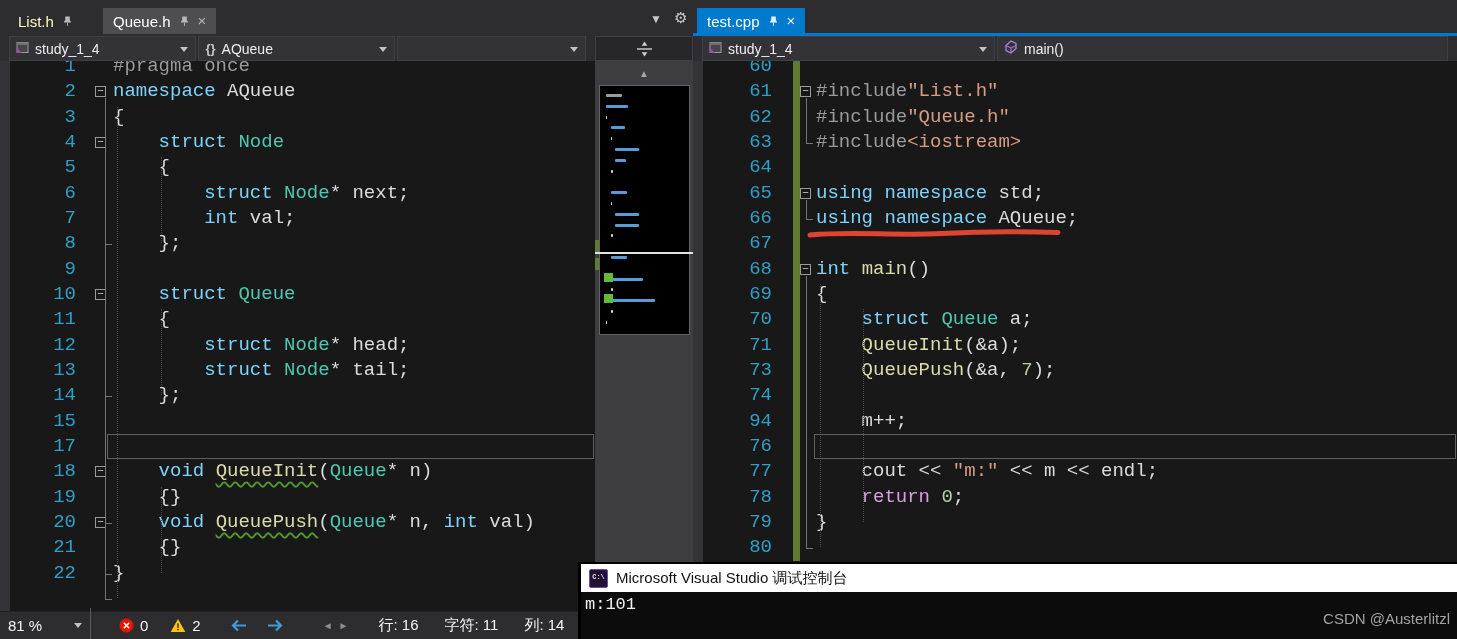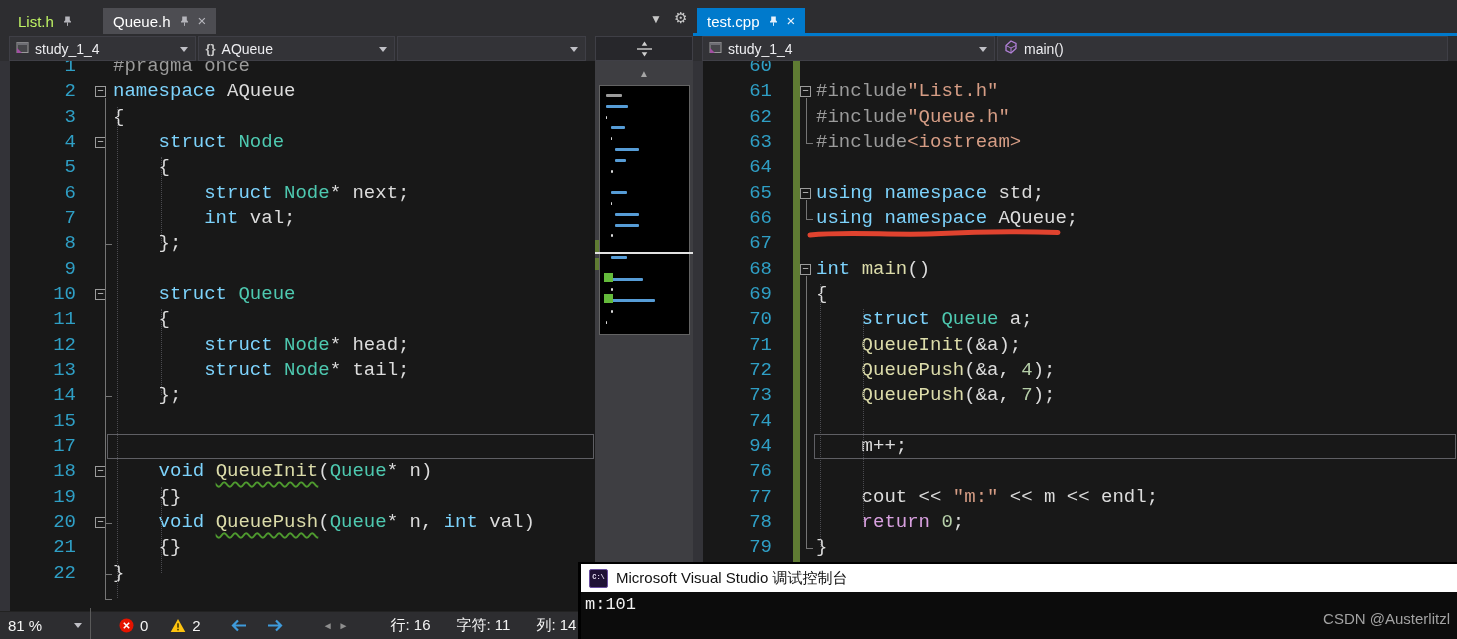--- a/index.html
+++ b/index.html
@@ -11,21 +11,21 @@
   #app{position:absolute;inset:0}
 
   
   .group{position:absolute;top:0;bottom:27px;overflow:hidden}
   #left-group{left:0;width:595px}
   #right-group{left:693px;width:764px}
 
   .tabs-row{height:36px;position:relative;background:#2D2D30}
   #right-group .tabs-row::after{content:"";position:absolute;left:0;right:0;bottom:0;height:3px;background:var(--accent)}
   .tab{position:absolute;top:8px;height:26px;display:flex;align-items:center;gap:8px;
-       padding:0 10px;font-size:15px;color:#bef264;cursor:default;white-space:nowrap}
+       padding:0 10px;font-size:15px;color:#fef9c3;cursor:default;white-space:nowrap}
   .tab .pin,.tab .close{color:#B6B6BC;display:flex;align-items:center}
   .tab.sel-unfocused{background:#4D4D52;color:#FFFFFF}
   .tab.active{background:var(--accent);color:#FFFFFF}
   .tab.active .pin,.tab.active .close{color:#E8F2FB}
   .close{font-size:15px;line-height:14px}
 
   .strip-btn{position:absolute;top:12px;color:#C8C8C8;font-size:12px;z-index:3}
 
   .navbar{height:25px;display:flex;gap:2px;padding:0 9px;align-items:stretch;background:#2D2D30}
   .combo{background:#333337;border:1px solid #3F3F46;display:flex;align-items:center;gap:6px;
@@ -468,27 +468,20 @@
             <div class="ct"><span class="tok-pl">    </span><span class="tok-kw">struct</span><span class="tok-type"> Queue</span><span class="tok-pl"> a;</span></div>
           </div>
           <div class="crow">
             <div class="ln">71</div>
             <div class="lngap"></div>
             <div class="chg on"></div>
             <div class="fold"></div>
             <div class="ct"><span class="tok-pl">    </span><span class="tok-fn">QueueInit</span><span class="tok-pl">(&amp;a);</span></div>
           </div>
           <div class="crow">
-            <div class="ln">72</div>
-            <div class="lngap"></div>
-            <div class="chg on"></div>
-            <div class="fold"></div>
-            <div class="ct"><span class="tok-pl">    </span><span class="tok-fn">QueuePush</span><span class="tok-pl">(&amp;a, </span><span class="tok-num">4</span><span class="tok-pl">);</span></div>
-          </div>
-          <div class="crow">
             <div class="ln">73</div>
             <div class="lngap"></div>
             <div class="chg on"></div>
             <div class="fold"></div>
             <div class="ct"><span class="tok-pl">    </span><span class="tok-fn">QueuePush</span><span class="tok-pl">(&amp;a, </span><span class="tok-num">7</span><span class="tok-pl">);</span></div>
           </div>
           <div class="crow">
             <div class="ln">74</div>
             <div class="lngap"></div>
             <div class="chg on"></div>
@@ -586,18 +579,18 @@
         <path d="M2 7.5h13M7 2.5l-5 5 5 5" stroke="#3F9BDB" stroke-width="2.2" fill="none"></path>
       </svg>
     </div>
     <div class="sb-item" style="margin-left:18px">
       <svg width="17" height="15" viewBox="0 0 17 15">
         <path d="M15 7.5H2M10 2.5l5 5-5 5" stroke="#3F9BDB" stroke-width="2.2" fill="none"></path>
       </svg>
     </div>
     <span class="sb-chev" style="margin-left:40px">◄</span>
     <span class="sb-chev" style="margin-left:6px">►</span>
-    <span class="sb-item" style="margin-left:42px">行: 16</span>
+    <span class="sb-item" style="margin-left:30px">行: 16</span>
     <span class="sb-item" style="margin-left:26px">字符: 11</span>
     <span class="sb-item" style="margin-left:26px">列: 14</span>
   </div>
 
 </div>
 
 </body></html>

